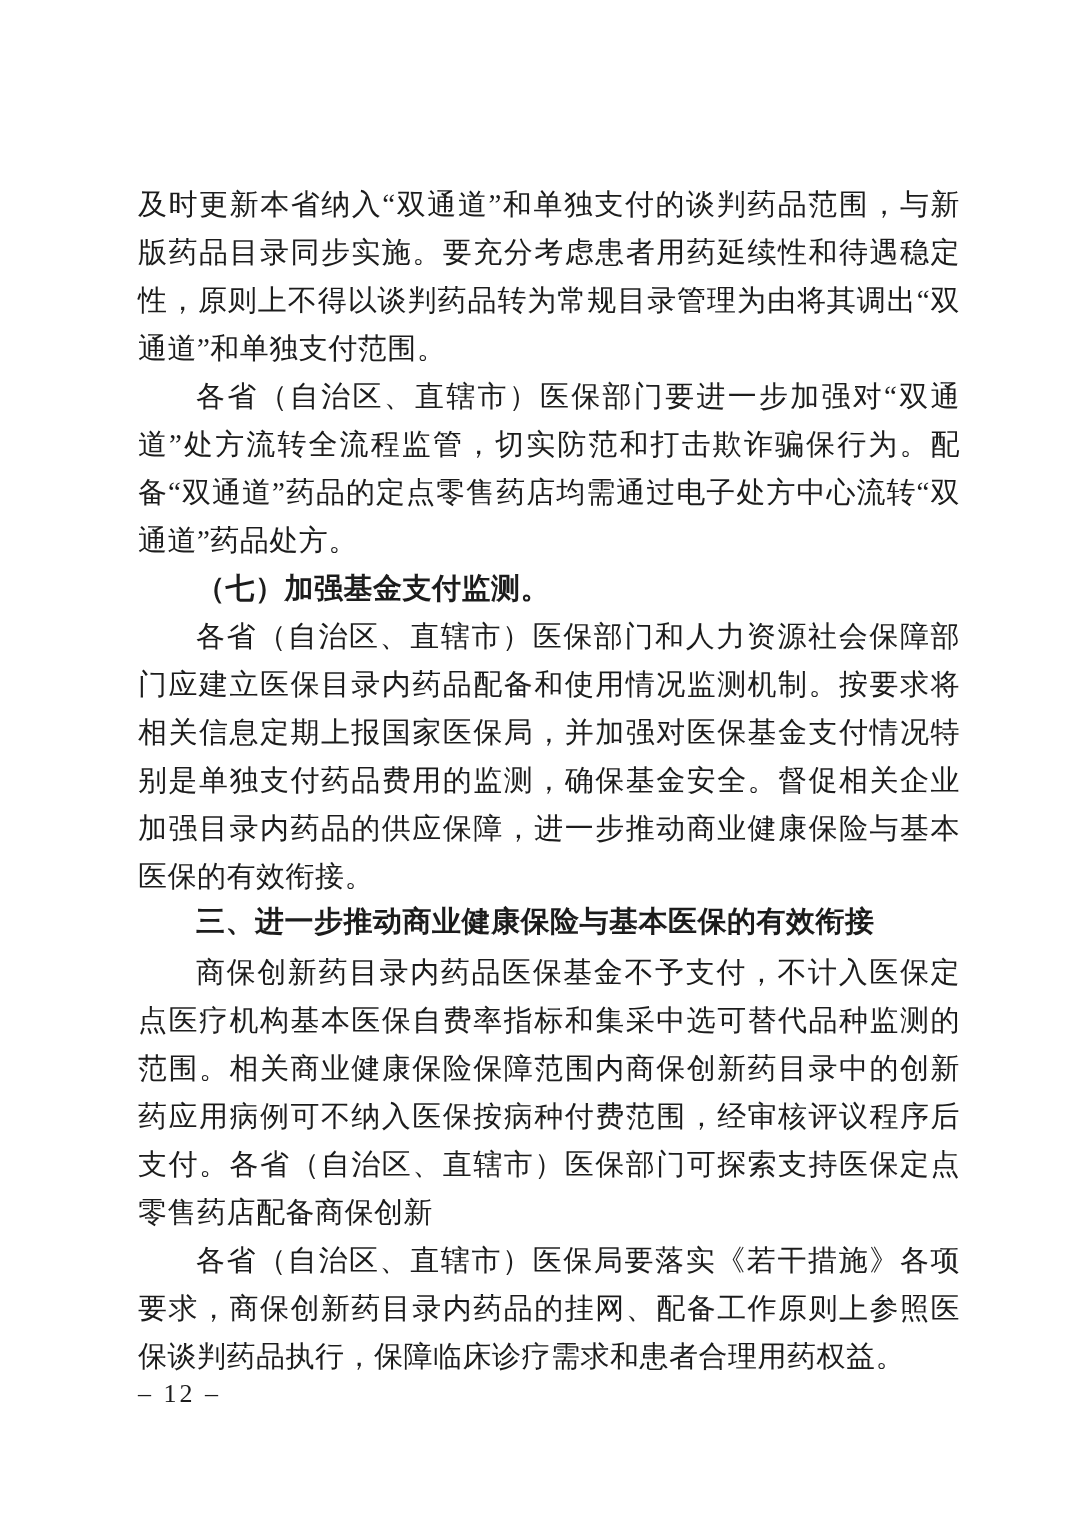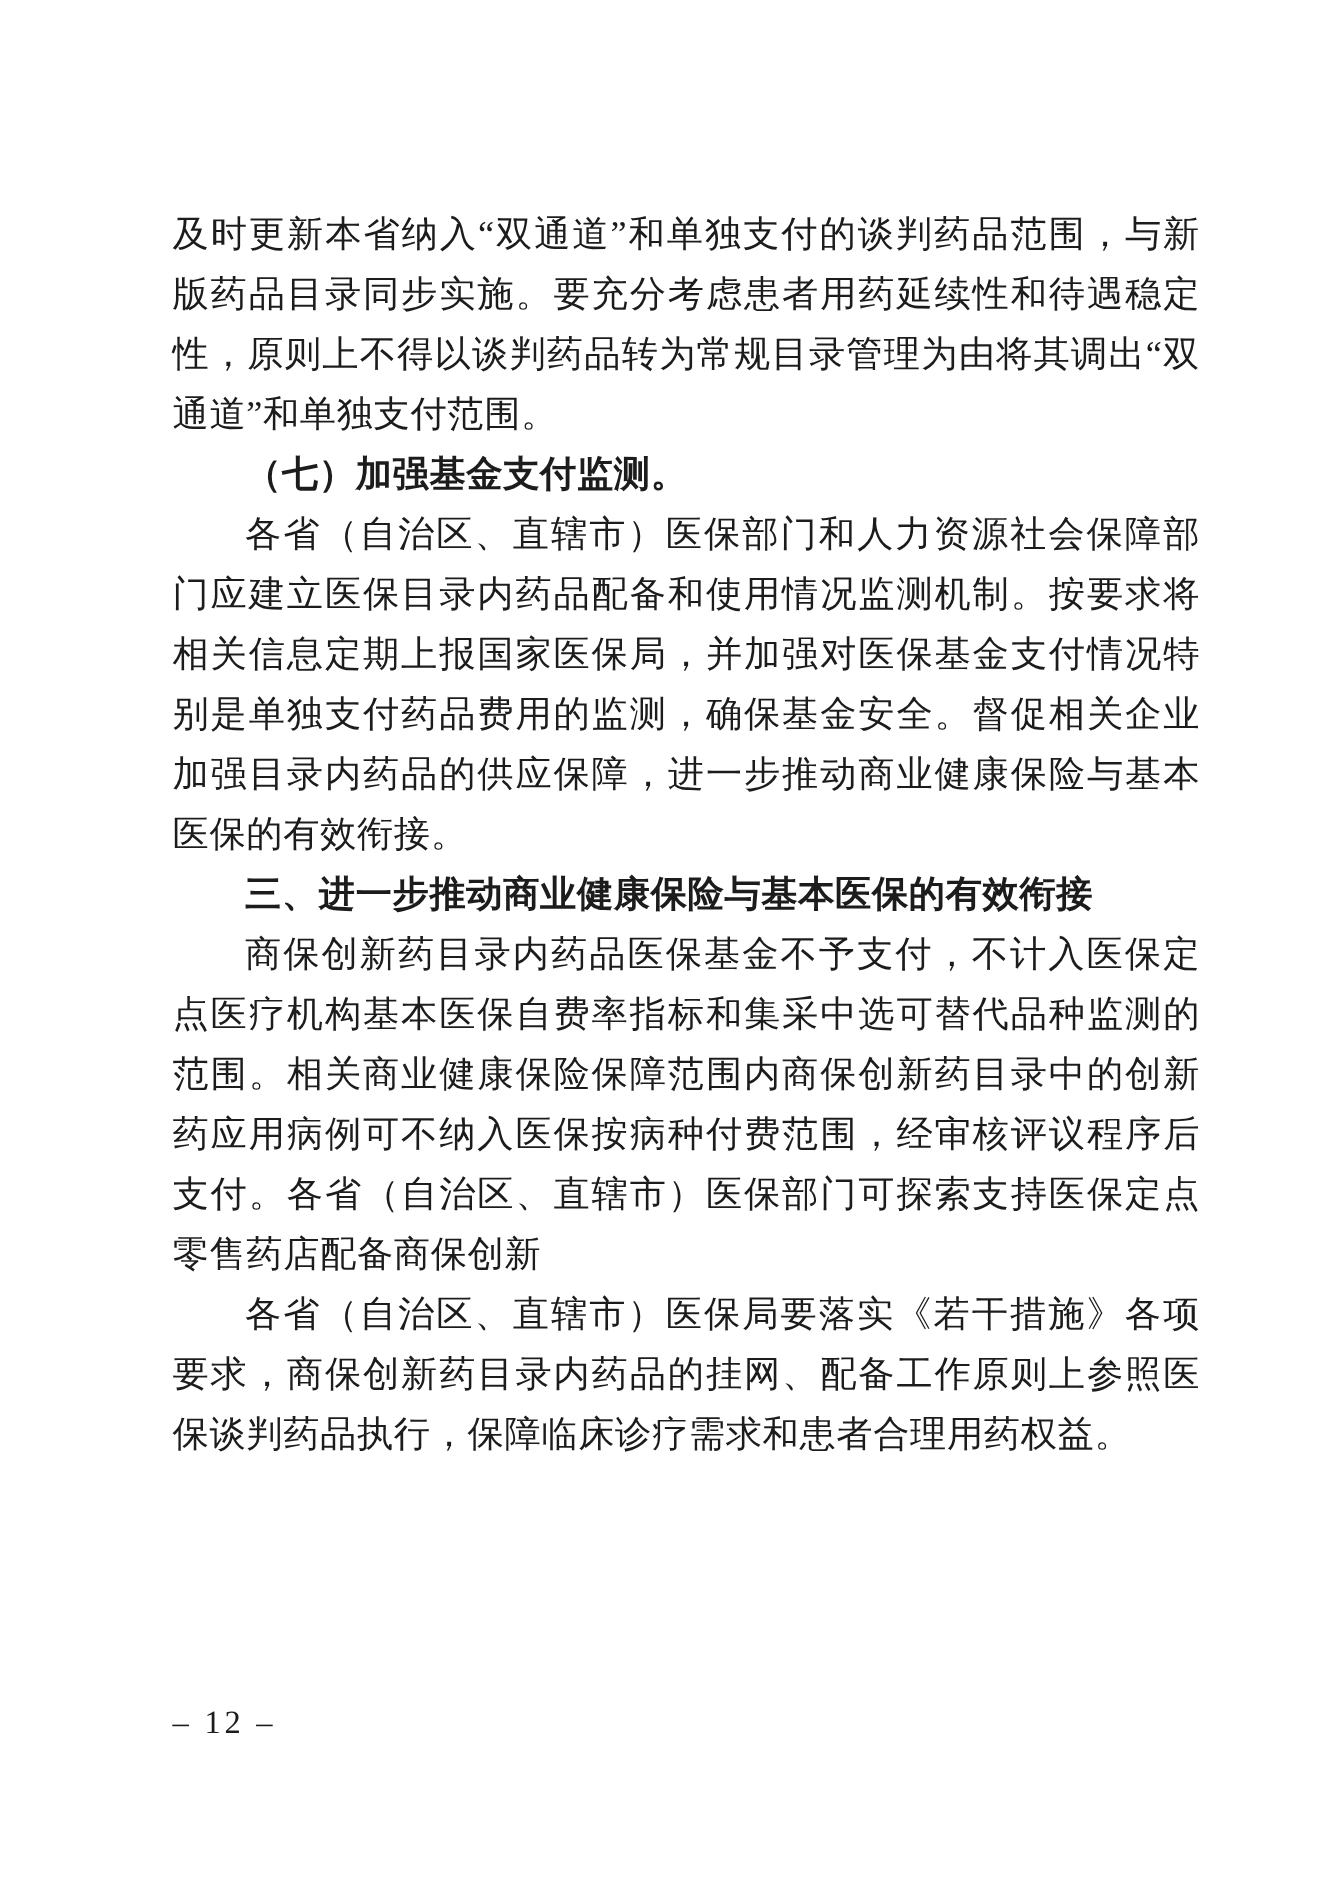--- a/index.html
+++ b/index.html
@@ -8,20 +8,21 @@
     background: #ffffff;
   }
   .page {
     position: relative;
     width: 1074px;
     height: 1463px;
     background: #ffffff;
     overflow: hidden;
     font-family: "Liberation Serif", "DejaVu Serif", serif;
     color: #1c1c1c;
+    margin-top: 16px;
   }
   .content {
     position: absolute;
     left: 138px;
     top: 164px;
     width: 822px;
     font-size: 29px;
     line-height: 48px;
     text-align: justify;
     text-justify: inter-character;
@@ -34,38 +35,39 @@
   p.indent {
     text-indent: 2em;
   }
   p.heading-kai {
     font-weight: bold;
     text-indent: 2em;
   }
   p.heading-hei {
     font-weight: bold;
     text-indent: 2em;
-    font-family: Liberation Sans, sans-serif;
+    font-family: Liberation Mono, monospace;
   }
   .page-number {
     position: absolute;
     left: 138px;
     top: 1358px;
     font-size: 26px;
     line-height: 40px;
     letter-spacing: 3px;
     color: #1c1c1c;
   }
 </style>
 </head>
 <body>
 
 <div class="page">
   <div class="content" id="doc-content">
       <p class="body">及时更新本省纳入“双通道”和单独支付的谈判药品范围，与新版药品目录同步实施。要充分考虑患者用药延续性和待遇稳定性，原则上不得以谈判药品转为常规目录管理为由将其调出“双通道”和单独支付范围。</p>
+      <p class="body indent">各省（自治区、直辖市）医保部门要进一步加强对“双通道”处方流转全流程监管，切实防范和打击欺诈骗保行为。配备“双通道”药品的定点零售药店均需通过电子处方中心流转“双通道”药品处方。</p>
       <p class="heading-kai">（七）加强基金支付监测。</p>
       <p class="body indent">各省（自治区、直辖市）医保部门和人力资源社会保障部门应建立医保目录内药品配备和使用情况监测机制。按要求将相关信息定期上报国家医保局，并加强对医保基金支付情况特别是单独支付药品费用的监测，确保基金安全。督促相关企业加强目录内药品的供应保障，进一步推动商业健康保险与基本医保的有效衔接。</p>
       <p class="heading-hei">三、进一步推动商业健康保险与基本医保的有效衔接</p>
       <p class="body indent">商保创新药目录内药品医保基金不予支付，不计入医保定点医疗机构基本医保自费率指标和集采中选可替代品种监测的范围。相关商业健康保险保障范围内商保创新药目录中的创新药应用病例可不纳入医保按病种付费范围，经审核评议程序后支付。各省（自治区、直辖市）医保部门可探索支持医保定点零售药店配备商保创新</p>
       <p class="body indent">各省（自治区、直辖市）医保局要落实《若干措施》各项要求，商保创新药目录内药品的挂网、配备工作原则上参照医保谈判药品执行，保障临床诊疗需求和患者合理用药权益。</p>
     </div>
   <div class="page-number">– 12 –</div>
 </div>
 
 </body></html>

